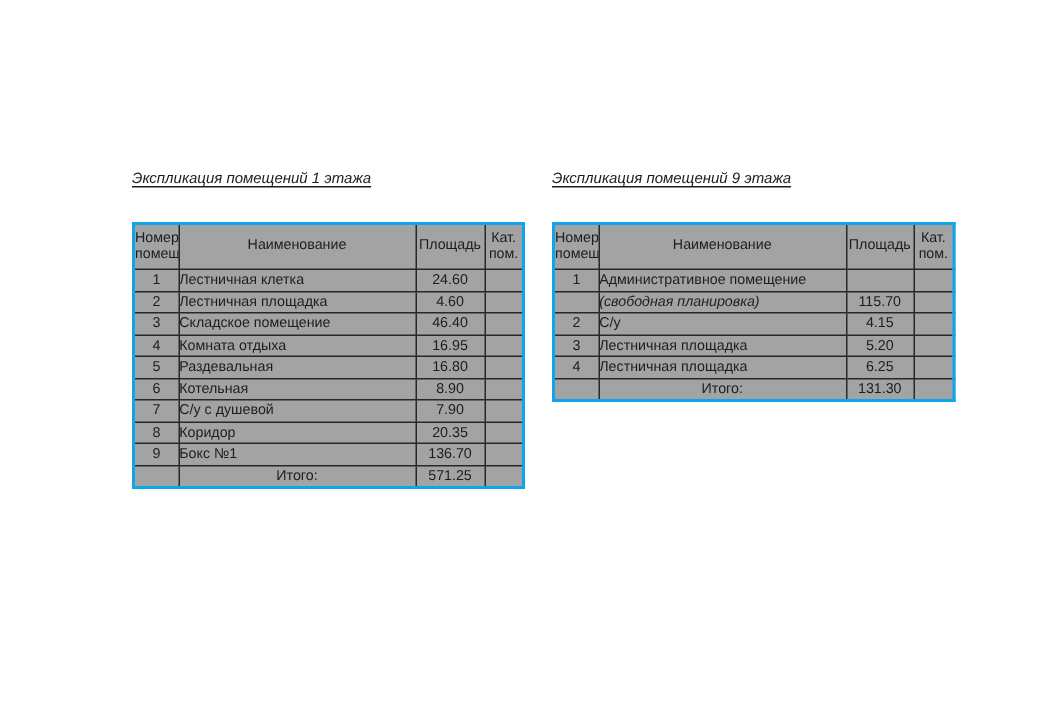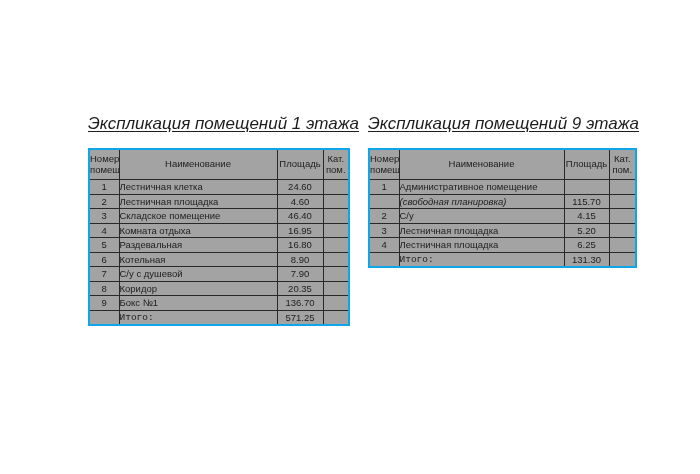--- a/index.html
+++ b/index.html
@@ -18,21 +18,21 @@
   .sheet {
     position: absolute;
     inset: 0;
   }
   .tbl-title {
     position: absolute;
     top: 114px;
     height: 16px;
     text-align: left;
     font-style: italic;
-    font-size: 17px;
+    font-size: 10px;
     text-decoration: underline;
     text-underline-offset: 2px;
     color: #1d1d1d;
     white-space: nowrap;
   }
   #title-1 { left: 88px;  width: 260px; }
   #title-2 { left: 368px; width: 267px; }
 
   table.expl {
     position: absolute;
@@ -62,21 +62,21 @@
   table.expl td {
     height: 13.5px;
     font-size: 9.5px;
     line-height: 13px;
     vertical-align: middle;
   }
   td.c-num  { text-align: center; }
   td.c-name { text-align: left; padding-left: 5px; }
   td.c-area { text-align: center; }
   td.c-cat  { }
-  td.total-label { text-align: left; padding-right: 4px; font-family: Liberation Mono, monospace; }
+  td.total-label { text-align: center; padding-right: 4px; }
   td.merge-top    { border-bottom-style: hidden; }
   td.merge-bottom { border-top-style: hidden; font-style: italic; }
 
   
   #table-1 col.w-num  { width: 30px; }
   #table-1 col.w-name { width: 158px; }
   #table-1 col.w-area { width: 46px; }
   #table-1 col.w-cat  { width: 26px; }
   #table-2 col.w-num  { width: 30px; }
   #table-2 col.w-name { width: 165px; }

